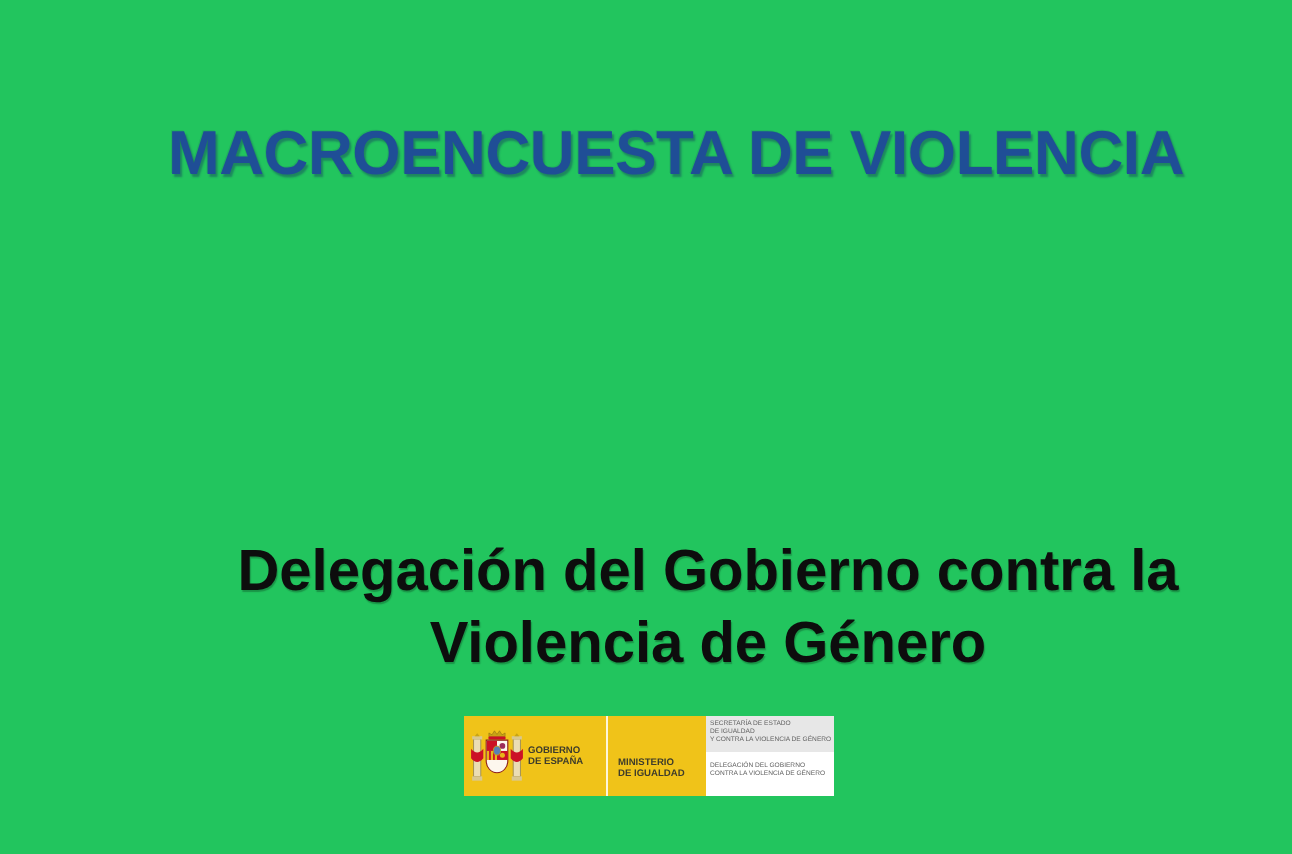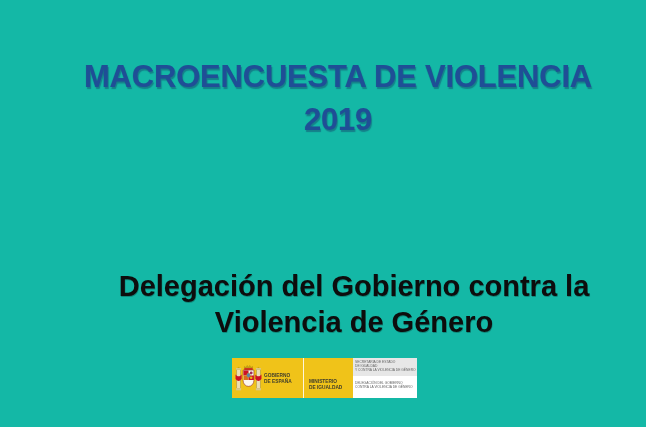--- a/index.html
+++ b/index.html
@@ -1,20 +1,20 @@
 <!DOCTYPE html>
 <html><head>
 <meta charset="utf-8">
 <style>
   html,body{margin:0;padding:0;}
   body{font-family:"Liberation Sans", sans-serif;}
   .slide{
     position:relative;
     width:646px;height:427px;
-    background:#14b8a6;
+    background:#22c55e;
     overflow:hidden;
   }
   .title-block{
     position:absolute;left:30px;top:55px;width:616px;
     text-align:center;
   }
   .title-line{
     font-size:31px;font-weight:700;line-height:43px;
     color:#1F4E96;
     text-shadow:1px 1.5px 1px rgba(23,42,94,0.40), -0.5px -0.5px 0 rgba(23,42,94,0.12);
@@ -70,21 +70,20 @@
     white-space:nowrap;
   }
 </style>
 </head>
 <body>
 
 <div class="slide">
 
   <div class="title-block">
     <div class="title-line">MACROENCUESTA DE VIOLENCIA</div>
-    <div class="title-line">2019</div>
   </div>
 
   <div class="subtitle-block">
     <div class="subtitle-line">Delegación del Gobierno contra la</div>
     <div class="subtitle-line">Violencia de Género</div>
   </div>
 
   <div class="logo">
 
     <div class="logo-yellow">

